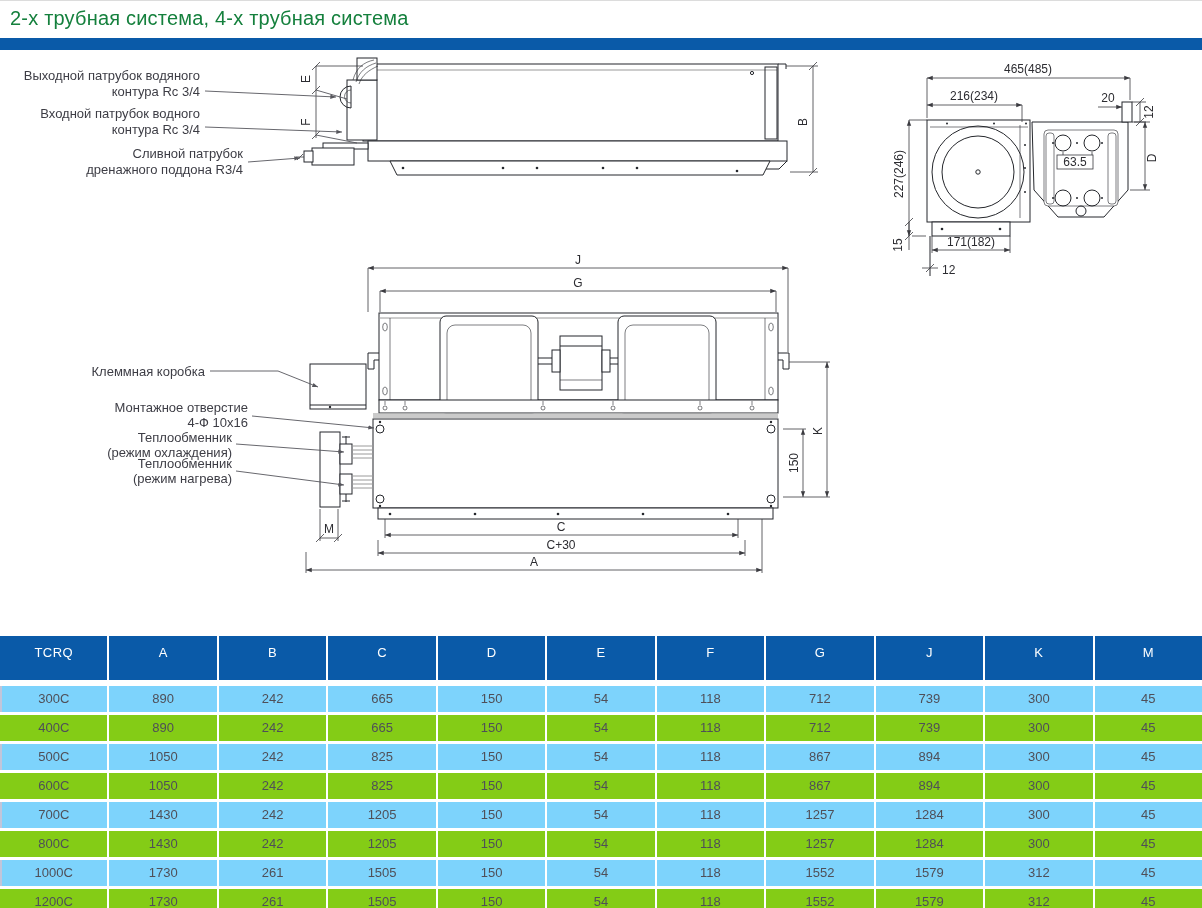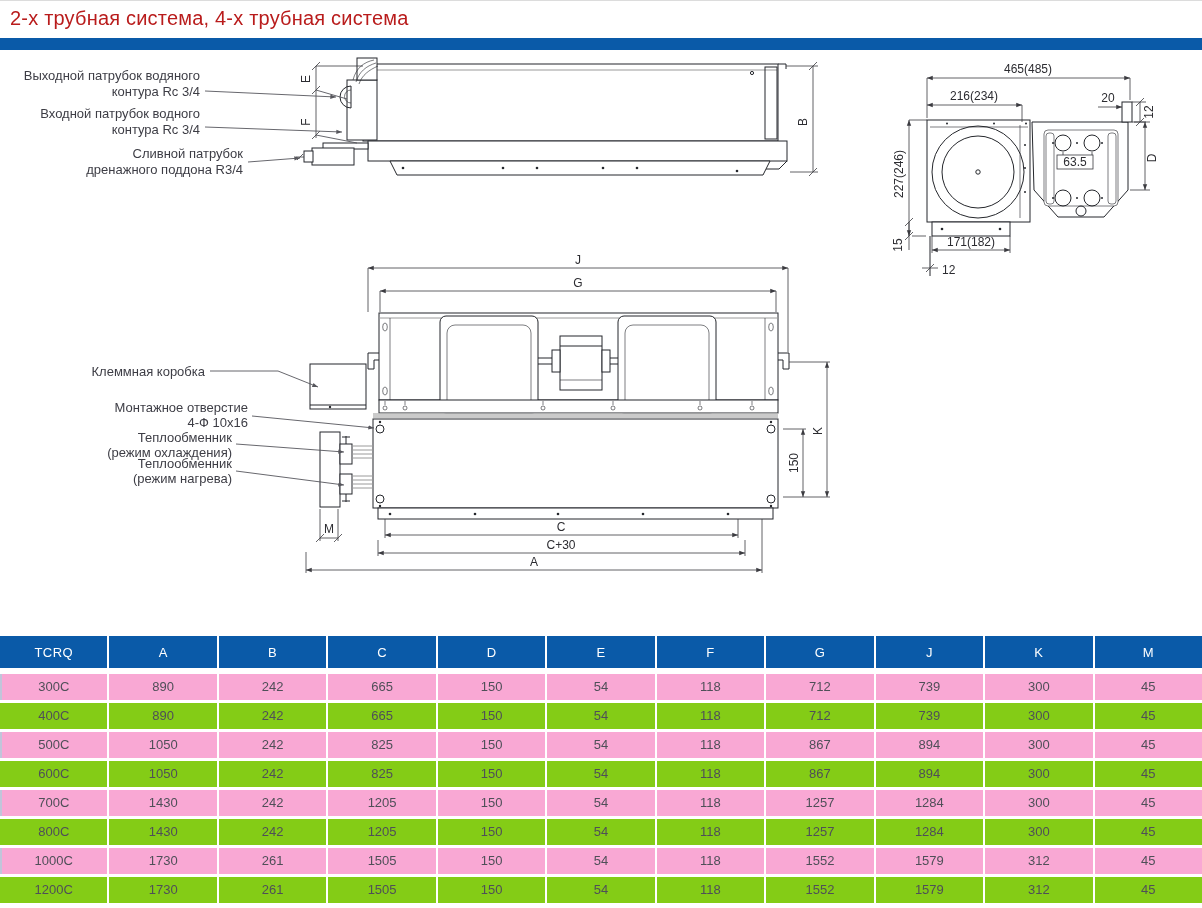--- a/index.html
+++ b/index.html
@@ -3,49 +3,49 @@
 <meta charset="utf-8">
 <style>
   html,body{margin:0;padding:0;}
   body{
     width:1202px;height:908px;overflow:hidden;background:#ffffff;
     font-family:"Liberation Sans", sans-serif;
   }
   .topline{height:1px;background:#dcdcdc;}
   .title{
     height:37px;box-sizing:border-box;padding:6px 0 0 10px;
-    font-size:20px;font-weight:500;color:#b91c1c;letter-spacing:.2px;
+    font-size:20px;font-weight:500;color:#15803d;letter-spacing:.2px;
   }
   .bluebar{height:12px;background:#0a5aa8;}
   svg{display:block;}
 
   
   .ln{fill:none;stroke:#25272c;stroke-width:1;}
   .lt{fill:none;stroke:#25272c;stroke-width:.6;}
   .gr{fill:none;stroke:#9a9a9a;stroke-width:1;}
   .dim{fill:none;stroke:#3b3b40;stroke-width:.8;}
   .ldr{fill:none;stroke:#56565c;stroke-width:.9;}
   .dot{fill:#25272c;stroke:none;}
   .fw{fill:#ffffff;}
   .dtxt{font:12px "Liberation Sans",sans-serif;fill:#2c2c31;}
   .ctxt{font:13px "Liberation Sans",sans-serif;fill:#3d3d45;}
 
   
   .tblwrap{margin-top:6px;}
   .t-row{display:grid;grid-template-columns:repeat(11,1fr);column-gap:2px;}
   .th{
     background:#0a5aa8;color:#fff;font-size:13px;text-align:center;
-    line-height:34px;height:32px;letter-spacing:.4px;
+    line-height:34px;height:44px;letter-spacing:.4px;
   }
   .trow{margin-bottom:3px;}
   .trow:first-child{margin-top:6px;}
   .td{
     font-size:13px;color:#4f4f58;text-align:center;line-height:26px;height:26px;
   }
-  .odd .td{background:#f9a8d4;}
+  .odd .td{background:#7dd3fc;}
   .even .td{background:#84cc16;}
   .odd .td:first-child{box-shadow:inset 2px 0 0 #c1c5da;}
 </style>
 </head>
 <body>
 
 <div class="topline"></div>
 <div class="title">2-х трубная система, 4-х трубная система</div>
 <div class="bluebar"></div>
 

